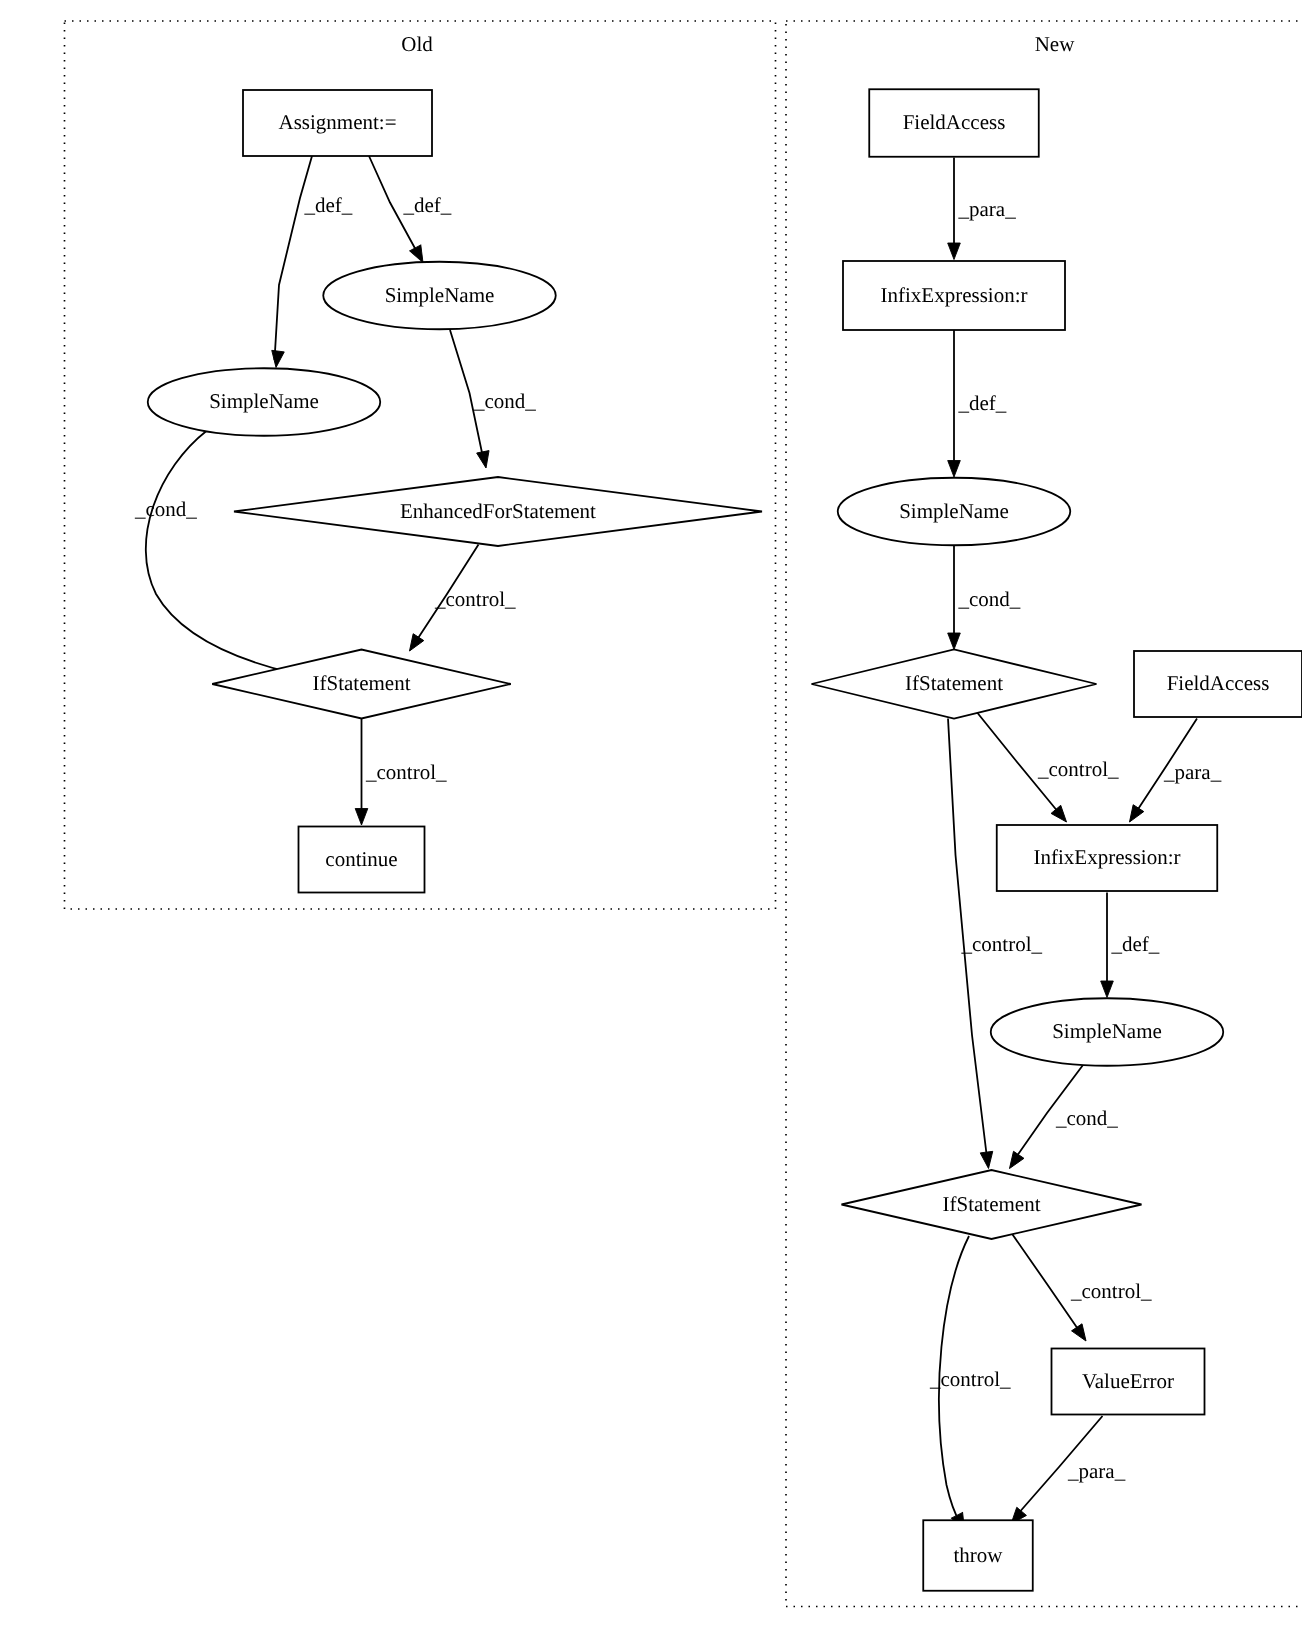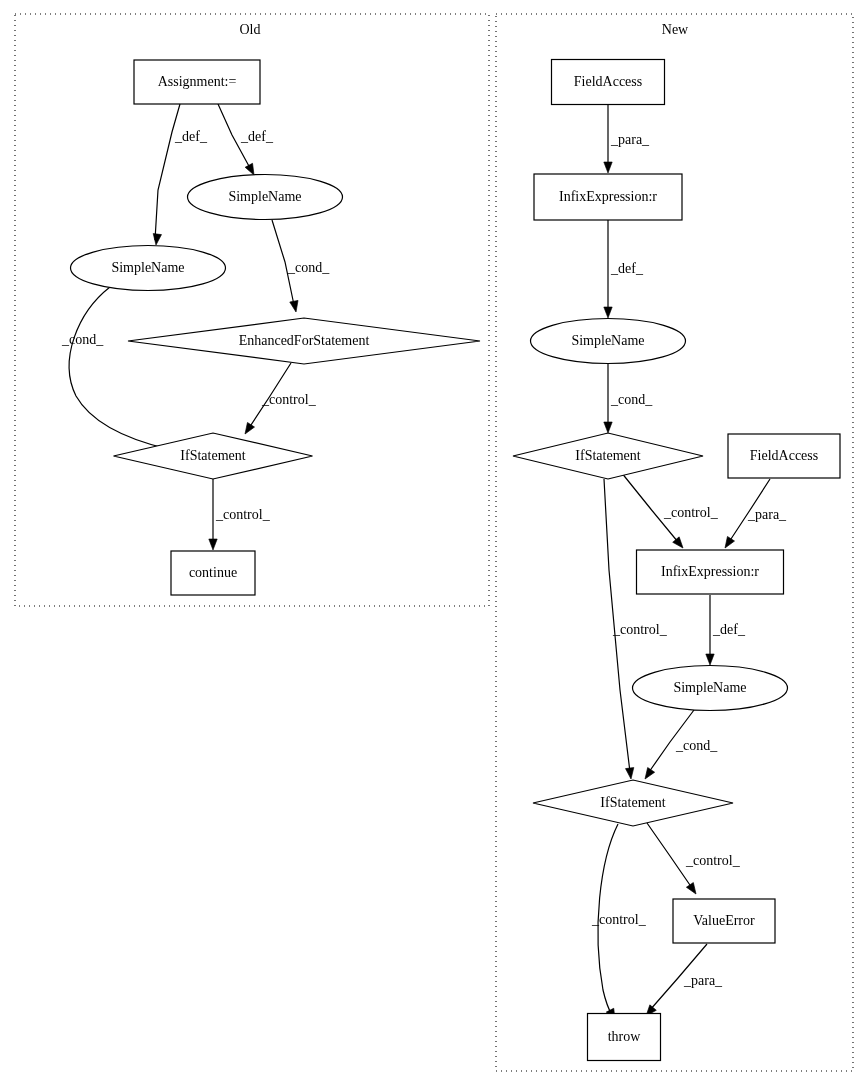--- a/index.html
+++ b/index.html
@@ -10,20 +10,21 @@
   body {
     width: 868px;
     height: 1088px;
     font-family: "Liberation Serif", "DejaVu Serif", serif;
     overflow: hidden;
   }
   #diagram-root {
     position: relative;
     width: 800px;
     height: 1088px;
+    margin-left: 28px;
   }
   svg.graph {
     display: block;
     width: 868px;
     height: 1088px;
   }
   .node-shape {
     fill: #ffffff;
     stroke: #000000;
     stroke-width: 1.2;

